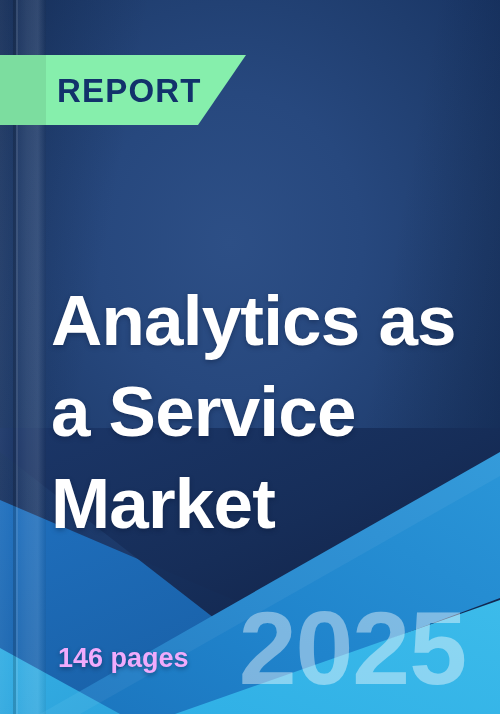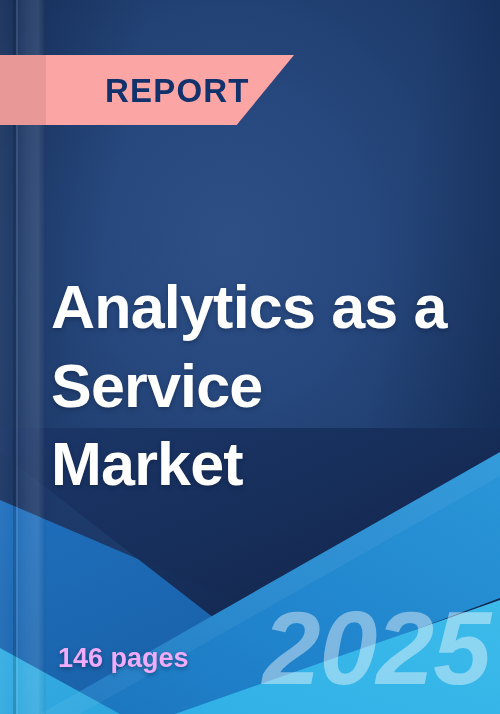--- a/index.html
+++ b/index.html
@@ -73,26 +73,25 @@
     width: 500px; height: 714px;
   }
 
   
   .banner {
     position: absolute;
     left: 0;
     top: 55px;
     width: 246px;
     height: 70px;
-    background: #fca5a5;
+    background: #86efac;
     clip-path: polygon(0 0, 100% 0, 80.5% 100%, 0 100%);
     display: flex;
     align-items: center;
     z-index: 6;
-    padding-left: 48px;
   }
   .banner-label {
     margin-left: 57px;
     color: #12326b;
     font-size: 33px;
     font-weight: bold;
     letter-spacing: 1.2px;
     line-height: 1;
     font-family: "Liberation Sans", sans-serif;
   }
@@ -105,42 +104,41 @@
     pointer-events: none;
   }
 
   
   .title {
     position: absolute;
     left: 51px;
     top: 227px;
     width: 410px;
     color: #ffffff;
-    font-size: 61px;
+    font-size: 71px;
     font-weight: bold;
     line-height: 1.29;
     letter-spacing: -0.8px;
     z-index: 5;
     text-shadow: 0 2px 5px rgba(6,18,44,0.34);
     font-family: "Liberation Sans", sans-serif;
   }
 
   
   .year {
     position: absolute;
-    right: 10px;
+    right: 34px;
     bottom: 14px;
     color: rgba(255,255,255,0.42);
     font-size: 104px;
     font-weight: bold;
     line-height: 1;
     letter-spacing: -1px;
     z-index: 8;
     font-family: "Liberation Sans", sans-serif;
-    font-style: italic;
   }
 
   
   .pages {
     position: absolute;
     left: 58px;
     bottom: 42px;
     color: #f0abfc;
     font-size: 27px;
     font-weight: bold;

